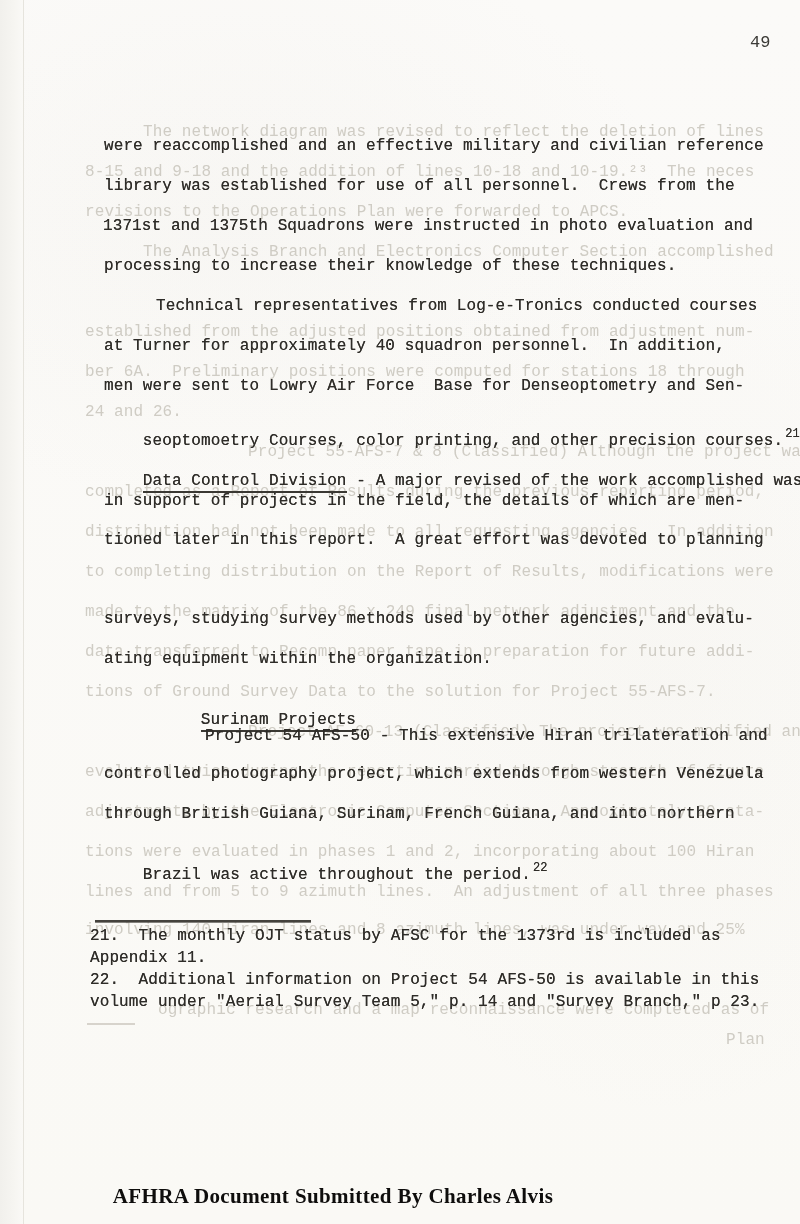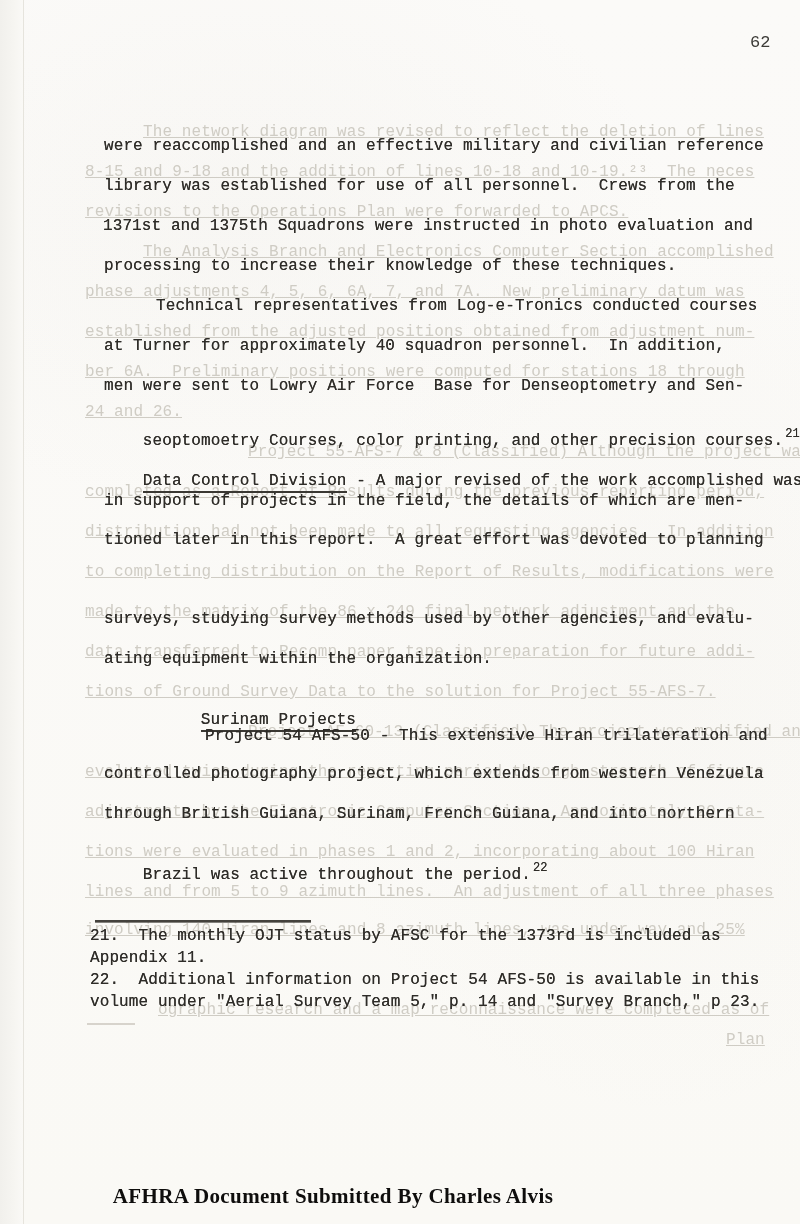--- a/index.html
+++ b/index.html
@@ -35,21 +35,20 @@
     white-space: pre;
   }
   
   .gl {
     position: absolute;
     font-size: 16px;
     line-height: 20px;
     color: #cfccc4;
     white-space: pre;
     letter-spacing: 0.1px;
-    text-decoration: underline;
   }
   
   .ml {
     position: absolute;
     font-size: 16px;
     line-height: 20px;
     color: #2e2c28;
     white-space: pre;
     text-shadow: 0 0 0.6px rgba(46,44,40,0.85);
     letter-spacing: 0.1px;
@@ -100,27 +99,26 @@
     letter-spacing: 0.4px;
   }
 </style>
 </head>
 <body>
 
 <div id="paper">
 
   <div class="edge"></div>
 
-  <div class="page-num">62</div>
+  <div class="page-num">49</div>
 
   <div class="gl" style="top:122px;left:143px">The network diagram was revised to reflect the deletion of lines</div>
   <div class="gl" style="top:162px;left:85px">8-15 and 9-18 and the addition of lines 10-18 and 10-19.²³  The neces</div>
   <div class="gl" style="top:202px;left:85px">revisions to the Operations Plan were forwarded to APCS.</div>
   <div class="gl" style="top:242px;left:143px">The Analysis Branch and Electronics Computer Section accomplished</div>
-  <div class="gl" style="top:282px;left:85px">phase adjustments 4, 5, 6, 6A, 7, and 7A.  New preliminary datum was</div>
   <div class="gl" style="top:322px;left:85px">established from the adjusted positions obtained from adjustment num-</div>
   <div class="gl" style="top:362px;left:85px">ber 6A.  Preliminary positions were computed for stations 18 through</div>
   <div class="gl" style="top:402px;left:85px">24 and 26.</div>
   <div class="gl" style="top:442px;left:248px">Project 55-AFS-7 &amp; 8 (Classified) Although the project was</div>
   <div class="gl" style="top:482px;left:85px">completed as a Report of Results during the previous reporting period,</div>
   <div class="gl" style="top:522px;left:85px">distribution had not been made to all requesting agencies.  In addition</div>
   <div class="gl" style="top:562px;left:85px">to completing distribution on the Report of Results, modifications were</div>
   <div class="gl" style="top:602px;left:85px">made to the matrix of the 86 x 249 final network adjustment and the</div>
   <div class="gl" style="top:642px;left:85px">data transferred to Recomp paper tape in preparation for future addi-</div>
   <div class="gl" style="top:682px;left:85px">tions of Ground Survey Data to the solution for Project 55-AFS-7.</div>

